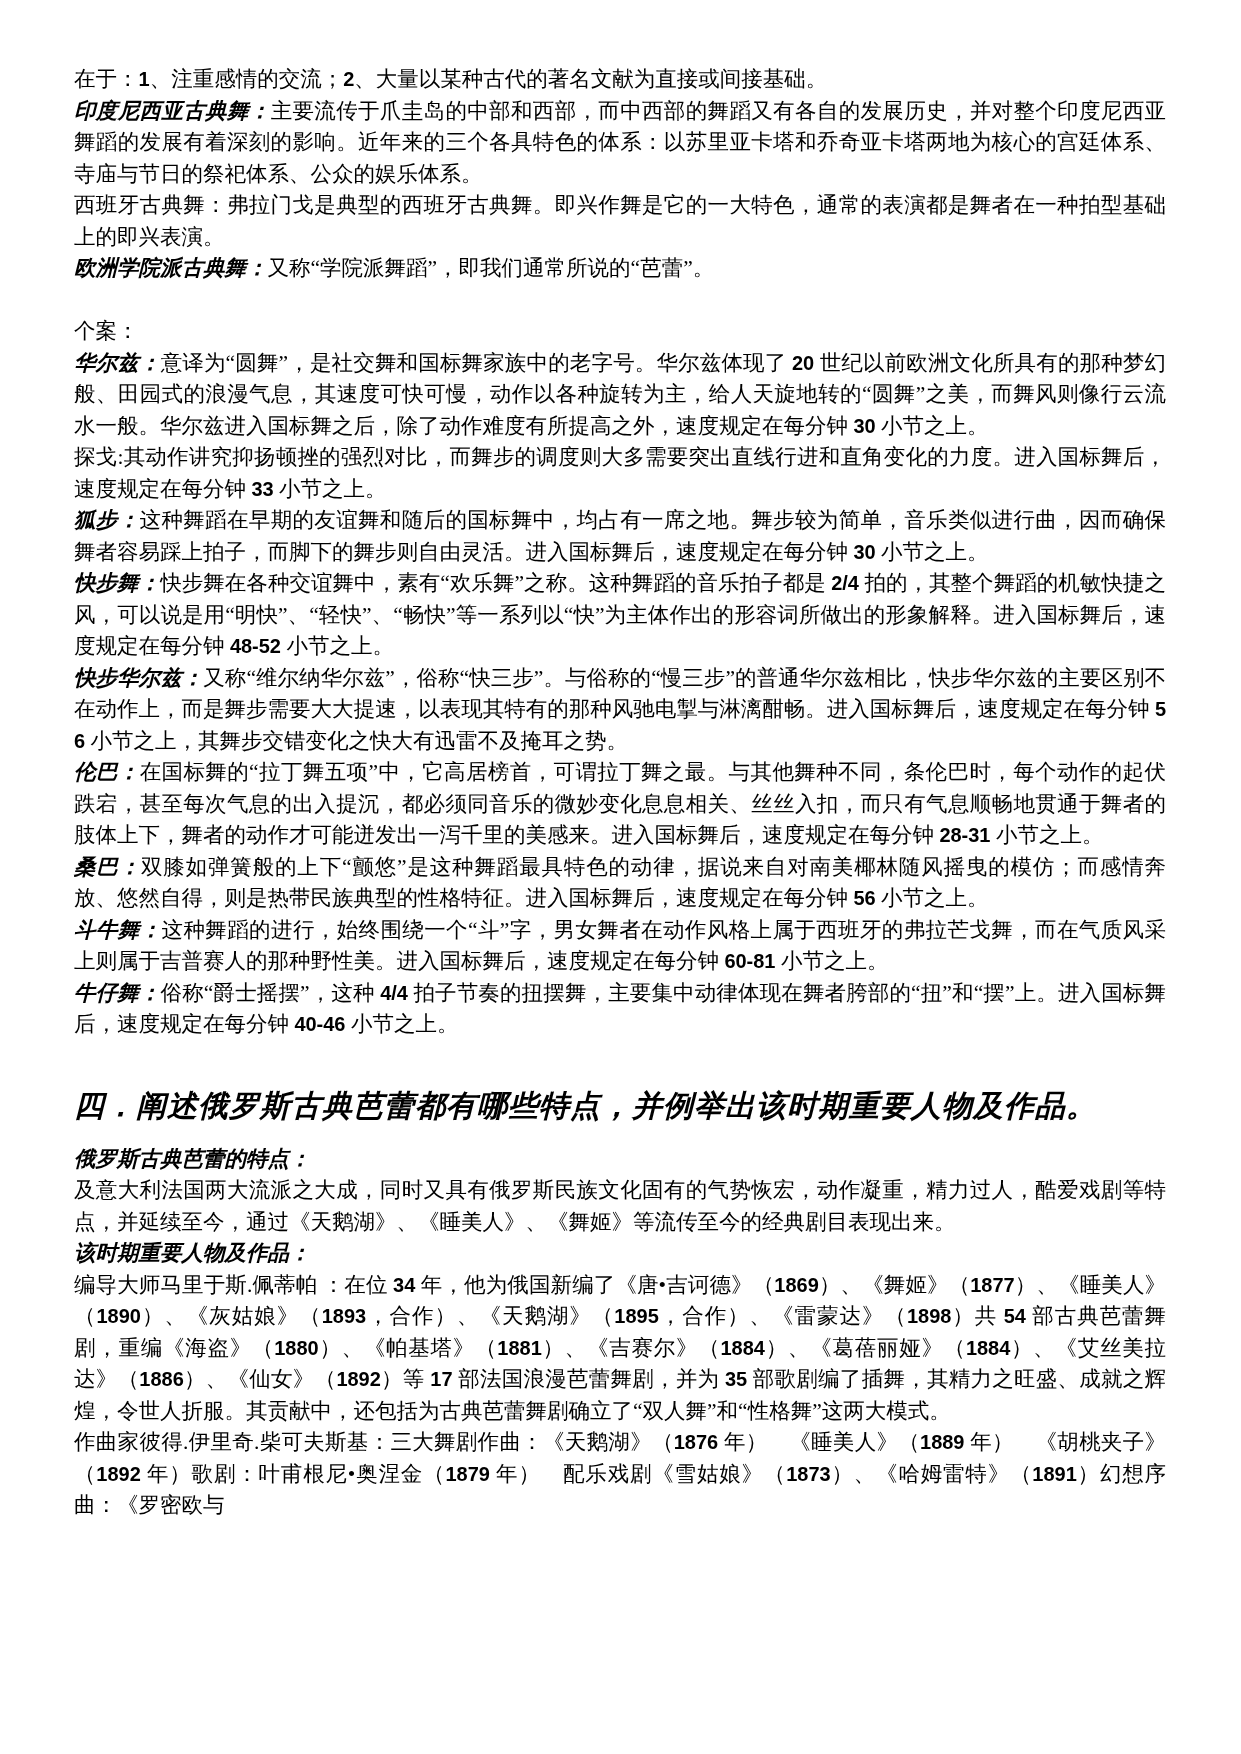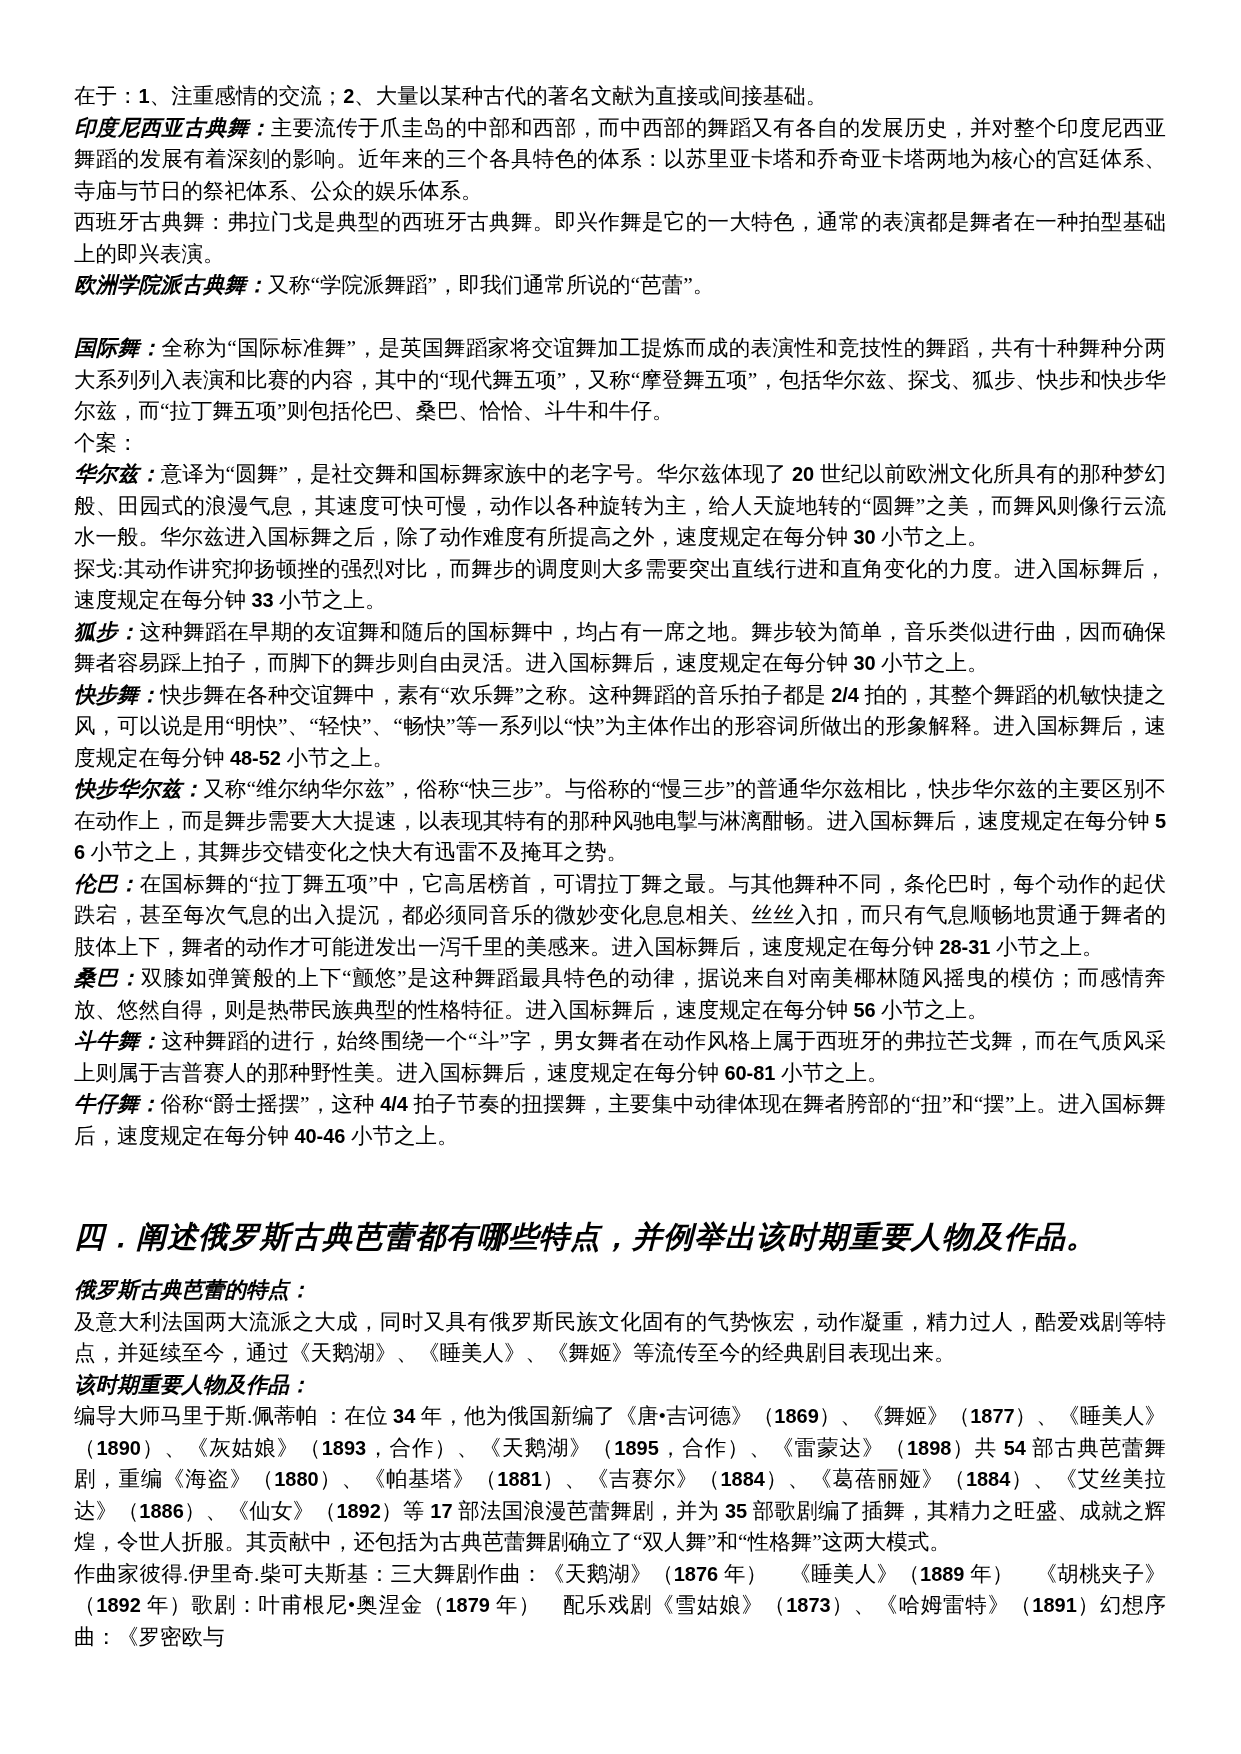--- a/index.html
+++ b/index.html
@@ -7,40 +7,40 @@
     padding: 0;
     background: #ffffff;
   }
   .page {
     position: relative;
     width: 1241px;
     height: 1754px;
     box-sizing: border-box;
     background: #ffffff;
     color: #000000;
-    padding: 81px 75px 0 74px;
+    padding: 64px 75px 0 74px;
     overflow: hidden;
     font-family: "Liberation Serif", serif;
     font-size: 21.5px;
     line-height: 31.5px;
   }
   .para {
     margin: 0;
     text-align: justify;
     text-justify: inter-ideograph;
     word-break: break-all;
   }
   .para.blank {
     height: 31.5px;
   }
   .para.heading {
     font-size: 30px;
     line-height: 42px;
     font-weight: bold;
-    margin: 64px 0 17px 0;
+    margin: 44px 0 17px 0;
     text-align: left;
     font-family: "Liberation Sans", "Liberation Serif", sans-serif;
     letter-spacing: 1px;
   }
   .run.bold {
     font-weight: bold;
     font-style: italic;
   }
   .num {
     font-family: "Liberation Sans", sans-serif;
@@ -51,21 +51,20 @@
 </head>
 <body>
 
 <div class="page">
   <div>
       <div class="para body"><span class="run">在于：<span class="num">1</span>、注重感情的交流；<span class="num">2</span>、大量以某种古代的著名文献为直接或间接基础。</span></div>
       <div class="para body"><span class="run bold">印度尼西亚古典舞：</span><span class="run">主要流传于爪圭岛的中部和西部，而中西部的舞蹈又有各自的发展历史，并对整个印度尼西亚舞蹈的发展有着深刻的影响。近年来的三个各具特色的体系：以苏里亚卡塔和乔奇亚卡塔两地为核心的宫廷体系、寺庙与节日的祭祀体系、公众的娱乐体系。</span></div>
       <div class="para body"><span class="run">西班牙古典舞：弗拉门戈是典型的西班牙古典舞。即兴作舞是它的一大特色，通常的表演都是舞者在一种拍型基础上的即兴表演。</span></div>
       <div class="para body"><span class="run bold">欧洲学院派古典舞：</span><span class="run">又称“学院派舞蹈”，即我们通常所说的“芭蕾”。</span></div>
       <div class="para blank">&nbsp;</div>
-      <div class="para body"><span class="run bold">国际舞：</span><span class="run">全称为“国际标准舞”，是英国舞蹈家将交谊舞加工提炼而成的表演性和竞技性的舞蹈，共有十种舞种分两大系列列入表演和比赛的内容，其中的“现代舞五项”，又称“摩登舞五项”，包括华尔兹、探戈、狐步、快步和快步华尔兹，而“拉丁舞五项”则包括伦巴、桑巴、恰恰、斗牛和牛仔。</span></div>
       <div class="para body"><span class="run">个案：</span></div>
       <div class="para body"><span class="run bold">华尔兹：</span><span class="run">意译为“圆舞”，是社交舞和国标舞家族中的老字号。华尔兹体现了 <span class="num">20</span> 世纪以前欧洲文化所具有的那种梦幻般、田园式的浪漫气息，其速度可快可慢，动作以各种旋转为主，给人天旋地转的“圆舞”之美，而舞风则像行云流水一般。华尔兹进入国标舞之后，除了动作难度有所提高之外，速度规定在每分钟 <span class="num">30</span> 小节之上。</span></div>
       <div class="para body"><span class="run">探戈:其动作讲究抑扬顿挫的强烈对比，而舞步的调度则大多需要突出直线行进和直角变化的力度。进入国标舞后，速度规定在每分钟 <span class="num">33</span> 小节之上。</span></div>
       <div class="para body"><span class="run bold">狐步：</span><span class="run">这种舞蹈在早期的友谊舞和随后的国标舞中，均占有一席之地。舞步较为简单，音乐类似进行曲，因而确保舞者容易踩上拍子，而脚下的舞步则自由灵活。进入国标舞后，速度规定在每分钟 <span class="num">30</span> 小节之上。</span></div>
       <div class="para body"><span class="run bold">快步舞：</span><span class="run">快步舞在各种交谊舞中，素有“欢乐舞”之称。这种舞蹈的音乐拍子都是 <span class="num">2/4</span> 拍的，其整个舞蹈的机敏快捷之风，可以说是用“明快”、“轻快”、“畅快”等一系列以“快”为主体作出的形容词所做出的形象解释。进入国标舞后，速度规定在每分钟 <span class="num">48-52</span> 小节之上。</span></div>
       <div class="para body"><span class="run bold">快步华尔兹：</span><span class="run">又称“维尔纳华尔兹”，俗称“快三步”。与俗称的“慢三步”的普通华尔兹相比，快步华尔兹的主要区别不在动作上，而是舞步需要大大提速，以表现其特有的那种风驰电掣与淋漓酣畅。进入国标舞后，速度规定在每分钟 <span class="num">56</span> 小节之上，其舞步交错变化之快大有迅雷不及掩耳之势。</span></div>
       <div class="para body"><span class="run bold">伦巴：</span><span class="run">在国标舞的“拉丁舞五项”中，它高居榜首，可谓拉丁舞之最。与其他舞种不同，条伦巴时，每个动作的起伏跌宕，甚至每次气息的出入提沉，都必须同音乐的微妙变化息息相关、丝丝入扣，而只有气息顺畅地贯通于舞者的肢体上下，舞者的动作才可能迸发出一泻千里的美感来。进入国标舞后，速度规定在每分钟 <span class="num">28-31</span> 小节之上。</span></div>
       <div class="para body"><span class="run bold">桑巴：</span><span class="run">双膝如弹簧般的上下“颤悠”是这种舞蹈最具特色的动律，据说来自对南美椰林随风摇曳的模仿；而感情奔放、悠然自得，则是热带民族典型的性格特征。进入国标舞后，速度规定在每分钟 <span class="num">56</span> 小节之上。</span></div>
       <div class="para body"><span class="run bold">斗牛舞：</span><span class="run">这种舞蹈的进行，始终围绕一个“斗”字，男女舞者在动作风格上属于西班牙的弗拉芒戈舞，而在气质风采上则属于吉普赛人的那种野性美。进入国标舞后，速度规定在每分钟 <span class="num">60-81</span> 小节之上。</span></div>
       <div class="para body"><span class="run bold">牛仔舞：</span><span class="run">俗称“爵士摇摆”，这种 <span class="num">4/4</span> 拍子节奏的扭摆舞，主要集中动律体现在舞者胯部的“扭”和“摆”上。进入国标舞后，速度规定在每分钟 <span class="num">40-46</span> 小节之上。</span></div>

